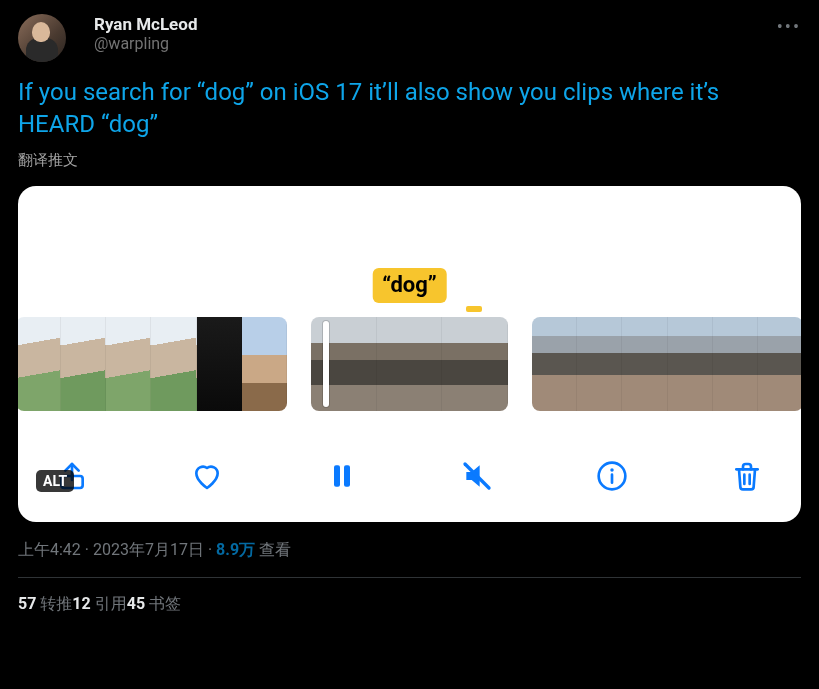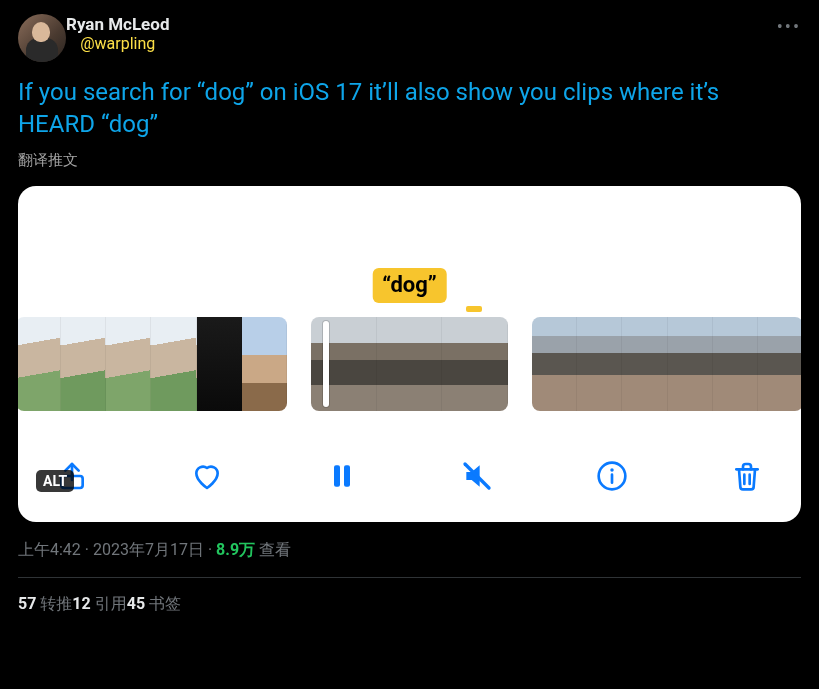--- a/index.html
+++ b/index.html
@@ -10,21 +10,21 @@
     width: 819px;
     height: 689px;
     overflow: hidden;
   }
   .tweet {
     padding: 14px 18px 10px 18px;
   }
   .header {
     display: flex;
     align-items: flex-start;
-    gap: 0;
+    gap: 28px;
     position: relative;
   }
   .avatar {
     width: 48px; height: 48px; border-radius: 50%;
     background: linear-gradient(135deg, #8a6d5a 0%, #4a3a30 60%, #2a2420 100%);
     flex: none;
     overflow: hidden;
     position: relative;
   }
   .avatar::after {
@@ -38,21 +38,21 @@
   .avatar::before {
     content: "";
     position: absolute;
     left: 8px; top: 24px;
     width: 32px; height: 30px;
     background: #2a2a2a;
     border-radius: 12px 12px 0 0;
   }
   .namecol { display: flex; flex-direction: column; }
   .display-name { font-weight: 700; font-size: 17px; color: #e7e9ea; }
-  .handle { color: #fde047; font-size: 16px; text-align: center; }
+  .handle { color: #737373; font-size: 16px; }
   .more {
     position: absolute; right: 0; top: 2px; color: #71767b;
     letter-spacing: 2px; font-size: 18px; cursor: pointer;
   }
   .body-text {
     margin-top: 14px;
     font-size: 24px;
     line-height: 1.35;
     color: #0ea5e9;
   }
@@ -159,21 +159,21 @@
     border-radius: 5px;
   }
   
   .media-wrap { position: relative; }
 
   .meta {
     margin-top: 18px;
     color: #71767b;
     font-size: 16px;
   }
-  .meta .views-num { color: #22c55e; font-weight: 700; }
+  .meta .views-num { color: #0369a1; font-weight: 700; }
   .divider {
     height: 1px;
     background: #2f3336;
     margin-top: 16px;
   }
   .stats {
     display: flex;
     padding-top: 16px;
     font-size: 16px;
     color: #71767b;

